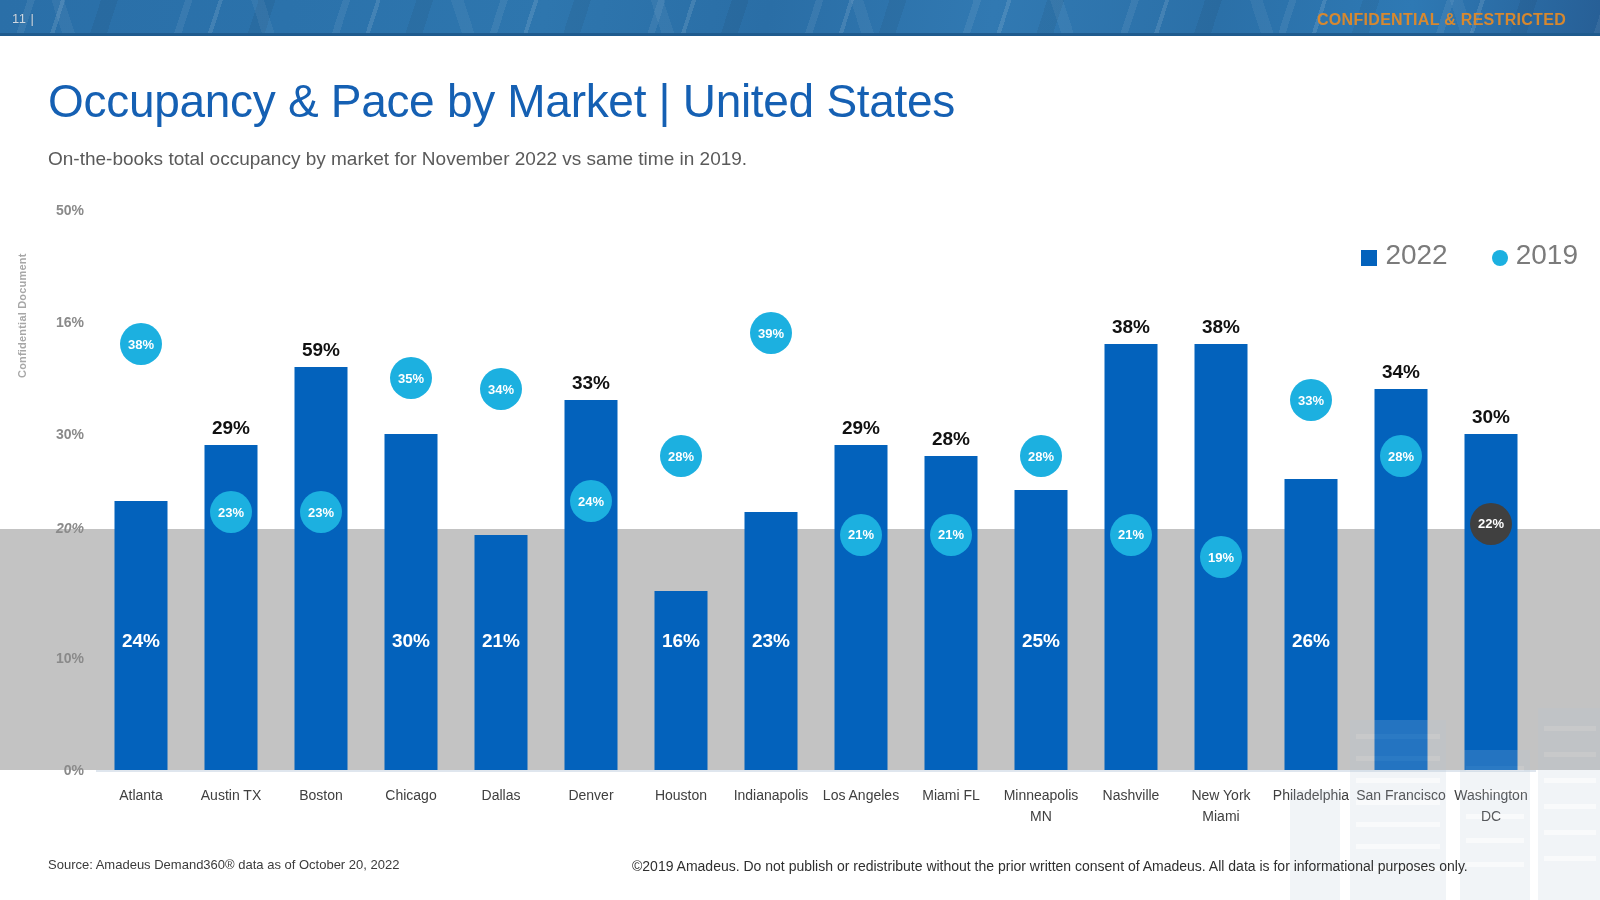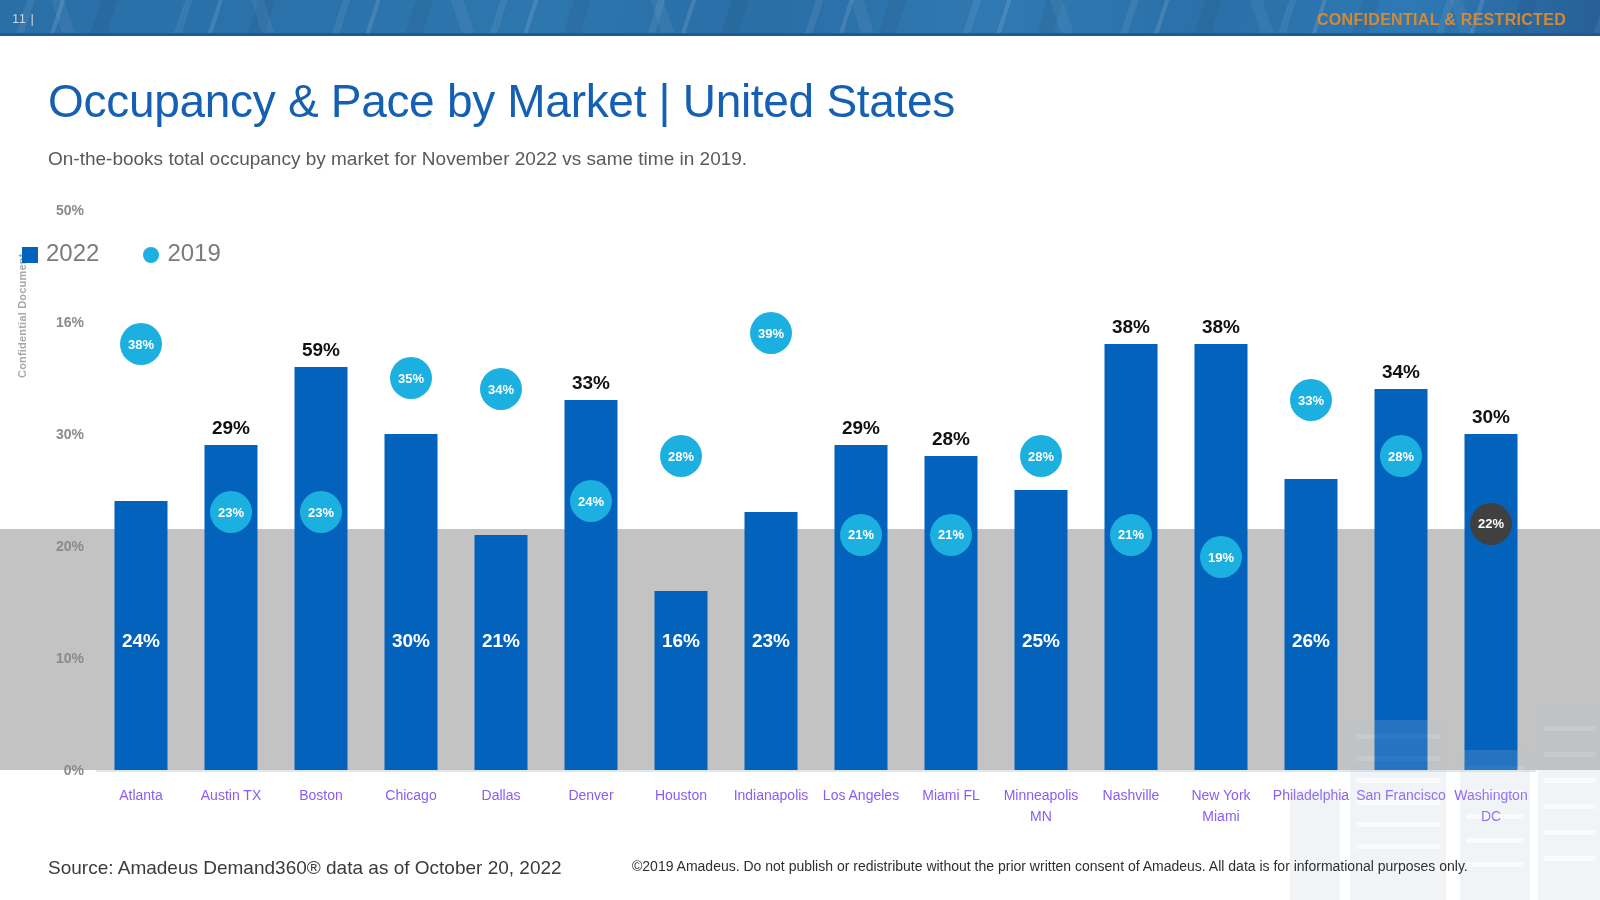--- a/index.html
+++ b/index.html
@@ -112,22 +112,22 @@
   }
   .axis-label{
     position:absolute;right:0;width:44px;text-align:right;
     font-size:14px;color:#8a8a8a;font-weight:bold;
     transform:translateY(-50%);
   }
   .axis-base{
     position:absolute;left:96px;width:1440px;height:2px;background:#dfe6ee;
   }
   .legend{
-    position:absolute;left:0;top:44px;width:1600px;text-align:left;
-    font-size:24px;color:#7b7b7b;
+    position:absolute;left:0;top:44px;width:1600px;text-align:right;
+    font-size:28px;color:#7b7b7b;
   }
   .legend span.sw{
     display:inline-block;width:16px;height:16px;vertical-align:-2px;margin-right:8px;
   }
   .legend .lg-item{display:inline-block;margin:0 22px;}
 
   .bars{position:absolute;left:96px;top:15px;width:1440px;height:560px;}
   .col{
     position:absolute;bottom:0;top:0;
   }
@@ -145,26 +145,26 @@
   }
   .dot{
     position:absolute;left:50%;transform:translate(-50%,50%);
     width:42px;height:42px;border-radius:50%;
     background:#1CB0E0;color:#fff;font-size:13px;font-weight:bold;
     display:flex;align-items:center;justify-content:center;
   }
   .cat{
     position:absolute;left:50%;transform:translateX(-50%);
     top:575px;width:120px;text-align:center;
-    font-size:14px;color:#8b5cf6;line-height:21px;
+    font-size:14px;color:#404040;line-height:21px;
   }
 
   
   .footer-left{
-    position:absolute;left:48px;top:857px;font-size:19px;color:#3b3b3b;white-space:nowrap;text-align:center;
+    position:absolute;left:48px;top:857px;font-size:13px;color:#3b3b3b;white-space:nowrap;text-align:center;
   }
   .footer-right{
     position:absolute;left:632px;top:858px;font-size:14px;color:#2f2f2f;white-space:nowrap;
   }
 </style>
 </head>
 <body>
 
 <div class="banner">
   <div class="stripes"></div>
@@ -181,21 +181,21 @@
 <div class="side-brand">AMADEUS</div>
 
 <div class="chart">
   <div class="plot" id="plot">
     <div class="band" id="shaded-band" style="top: 319.2px; height: 240.8px; background: rgb(195, 195, 195);"></div>
   </div>
   <div class="axis-base" id="axis-base" style="top: 575px;"></div>
   <div id="yaxis">
       <div class="axis-label" style="top: 575px; right: 1516px;">0%</div>
       <div class="axis-label" style="top: 463px; right: 1516px;">10%</div>
-      <div class="axis-label" style="top: 351px; right: 1516px;">20%</div>
+      <div class="axis-label" style="top: 333px; right: 1516px; font-style: italic;">20%</div>
       <div class="axis-label" style="top: 239px; right: 1516px;">30%</div>
       <div class="axis-label" style="top: 127px; right: 1516px;">16%</div>
       <div class="axis-label" style="top: 15px; right: 1516px;">50%</div>
     </div>
   <div class="legend" id="legend"><span class="lg-item"><span class="sw" style="background: rgb(3, 98, 188);"></span><span>2022</span></span><span class="lg-item"><span class="sw" style="background: rgb(28, 176, 224); border-radius: 50%;"></span><span>2019</span></span></div>
   <div class="bars" id="bars">
       <div class="col" style="left: 0px; width: 90px;">
         <div class="bar" style="height: 268.8px; background: rgb(3, 98, 188);"></div>
         <div class="bar-in-label" style="top: 420px;">24%</div>
         <div class="dot" style="background: rgb(28, 176, 224); top: 113.4px; transform: translateX(-50%);">38%</div>

